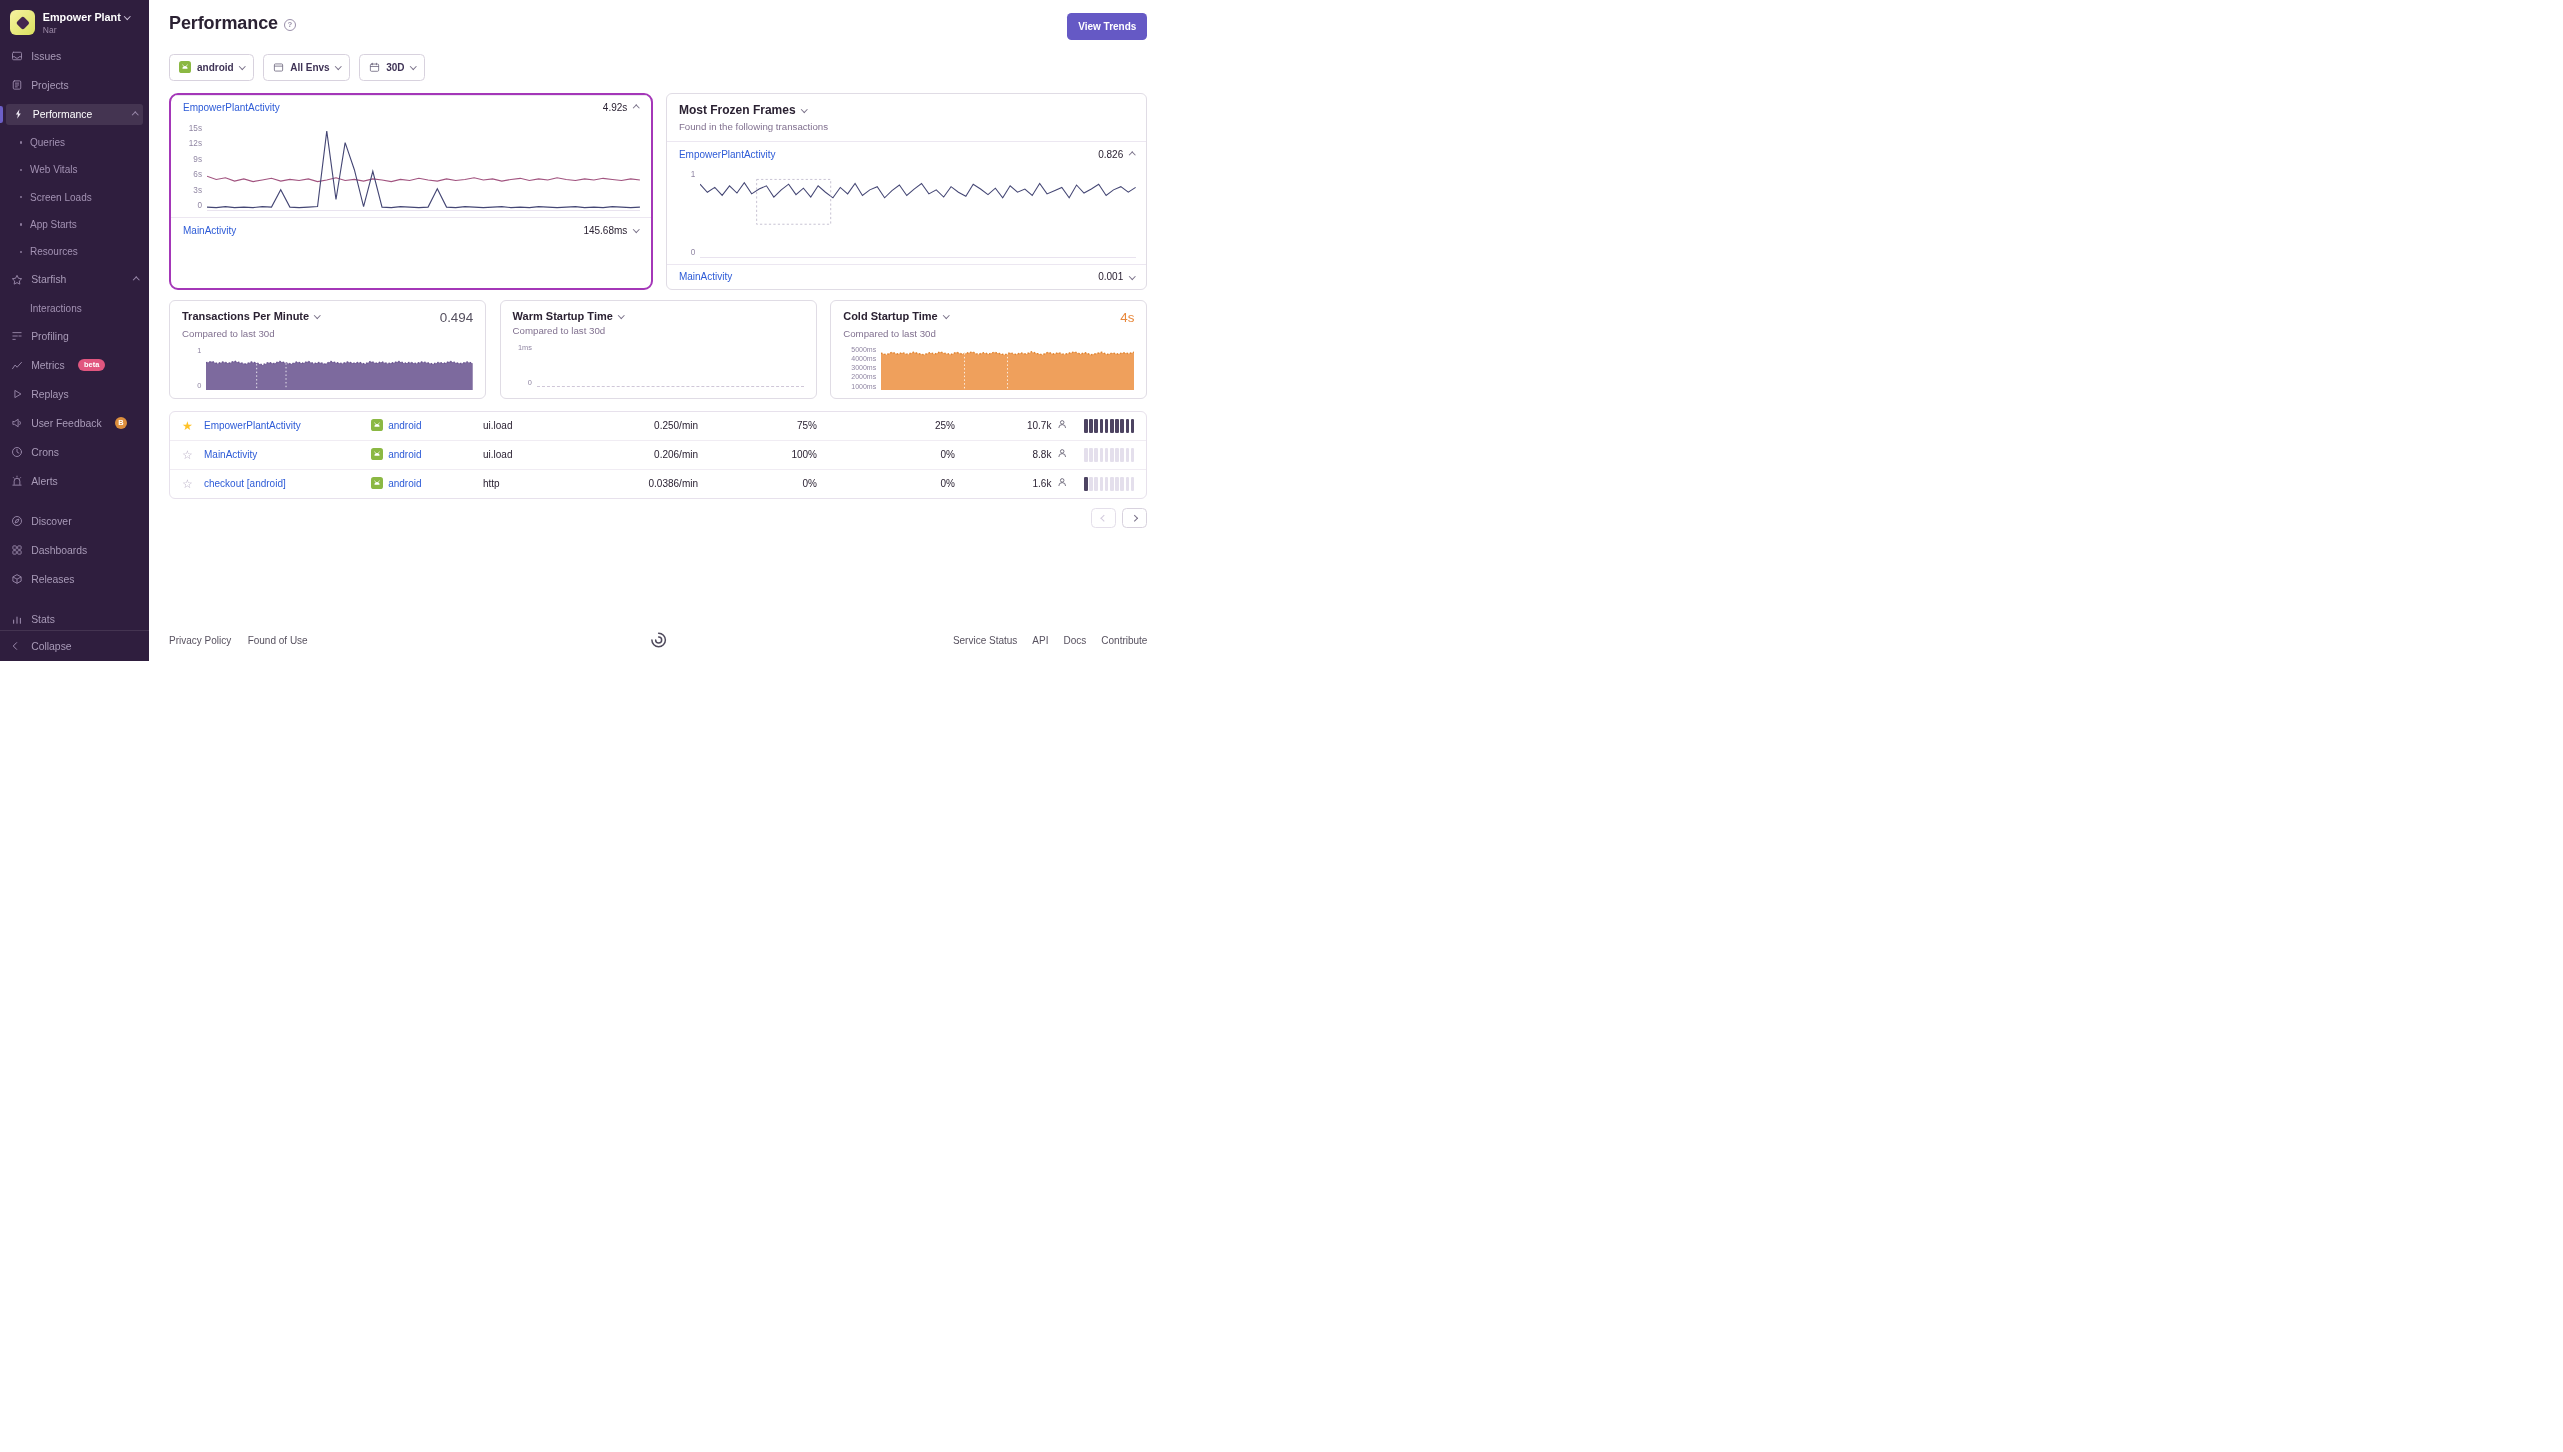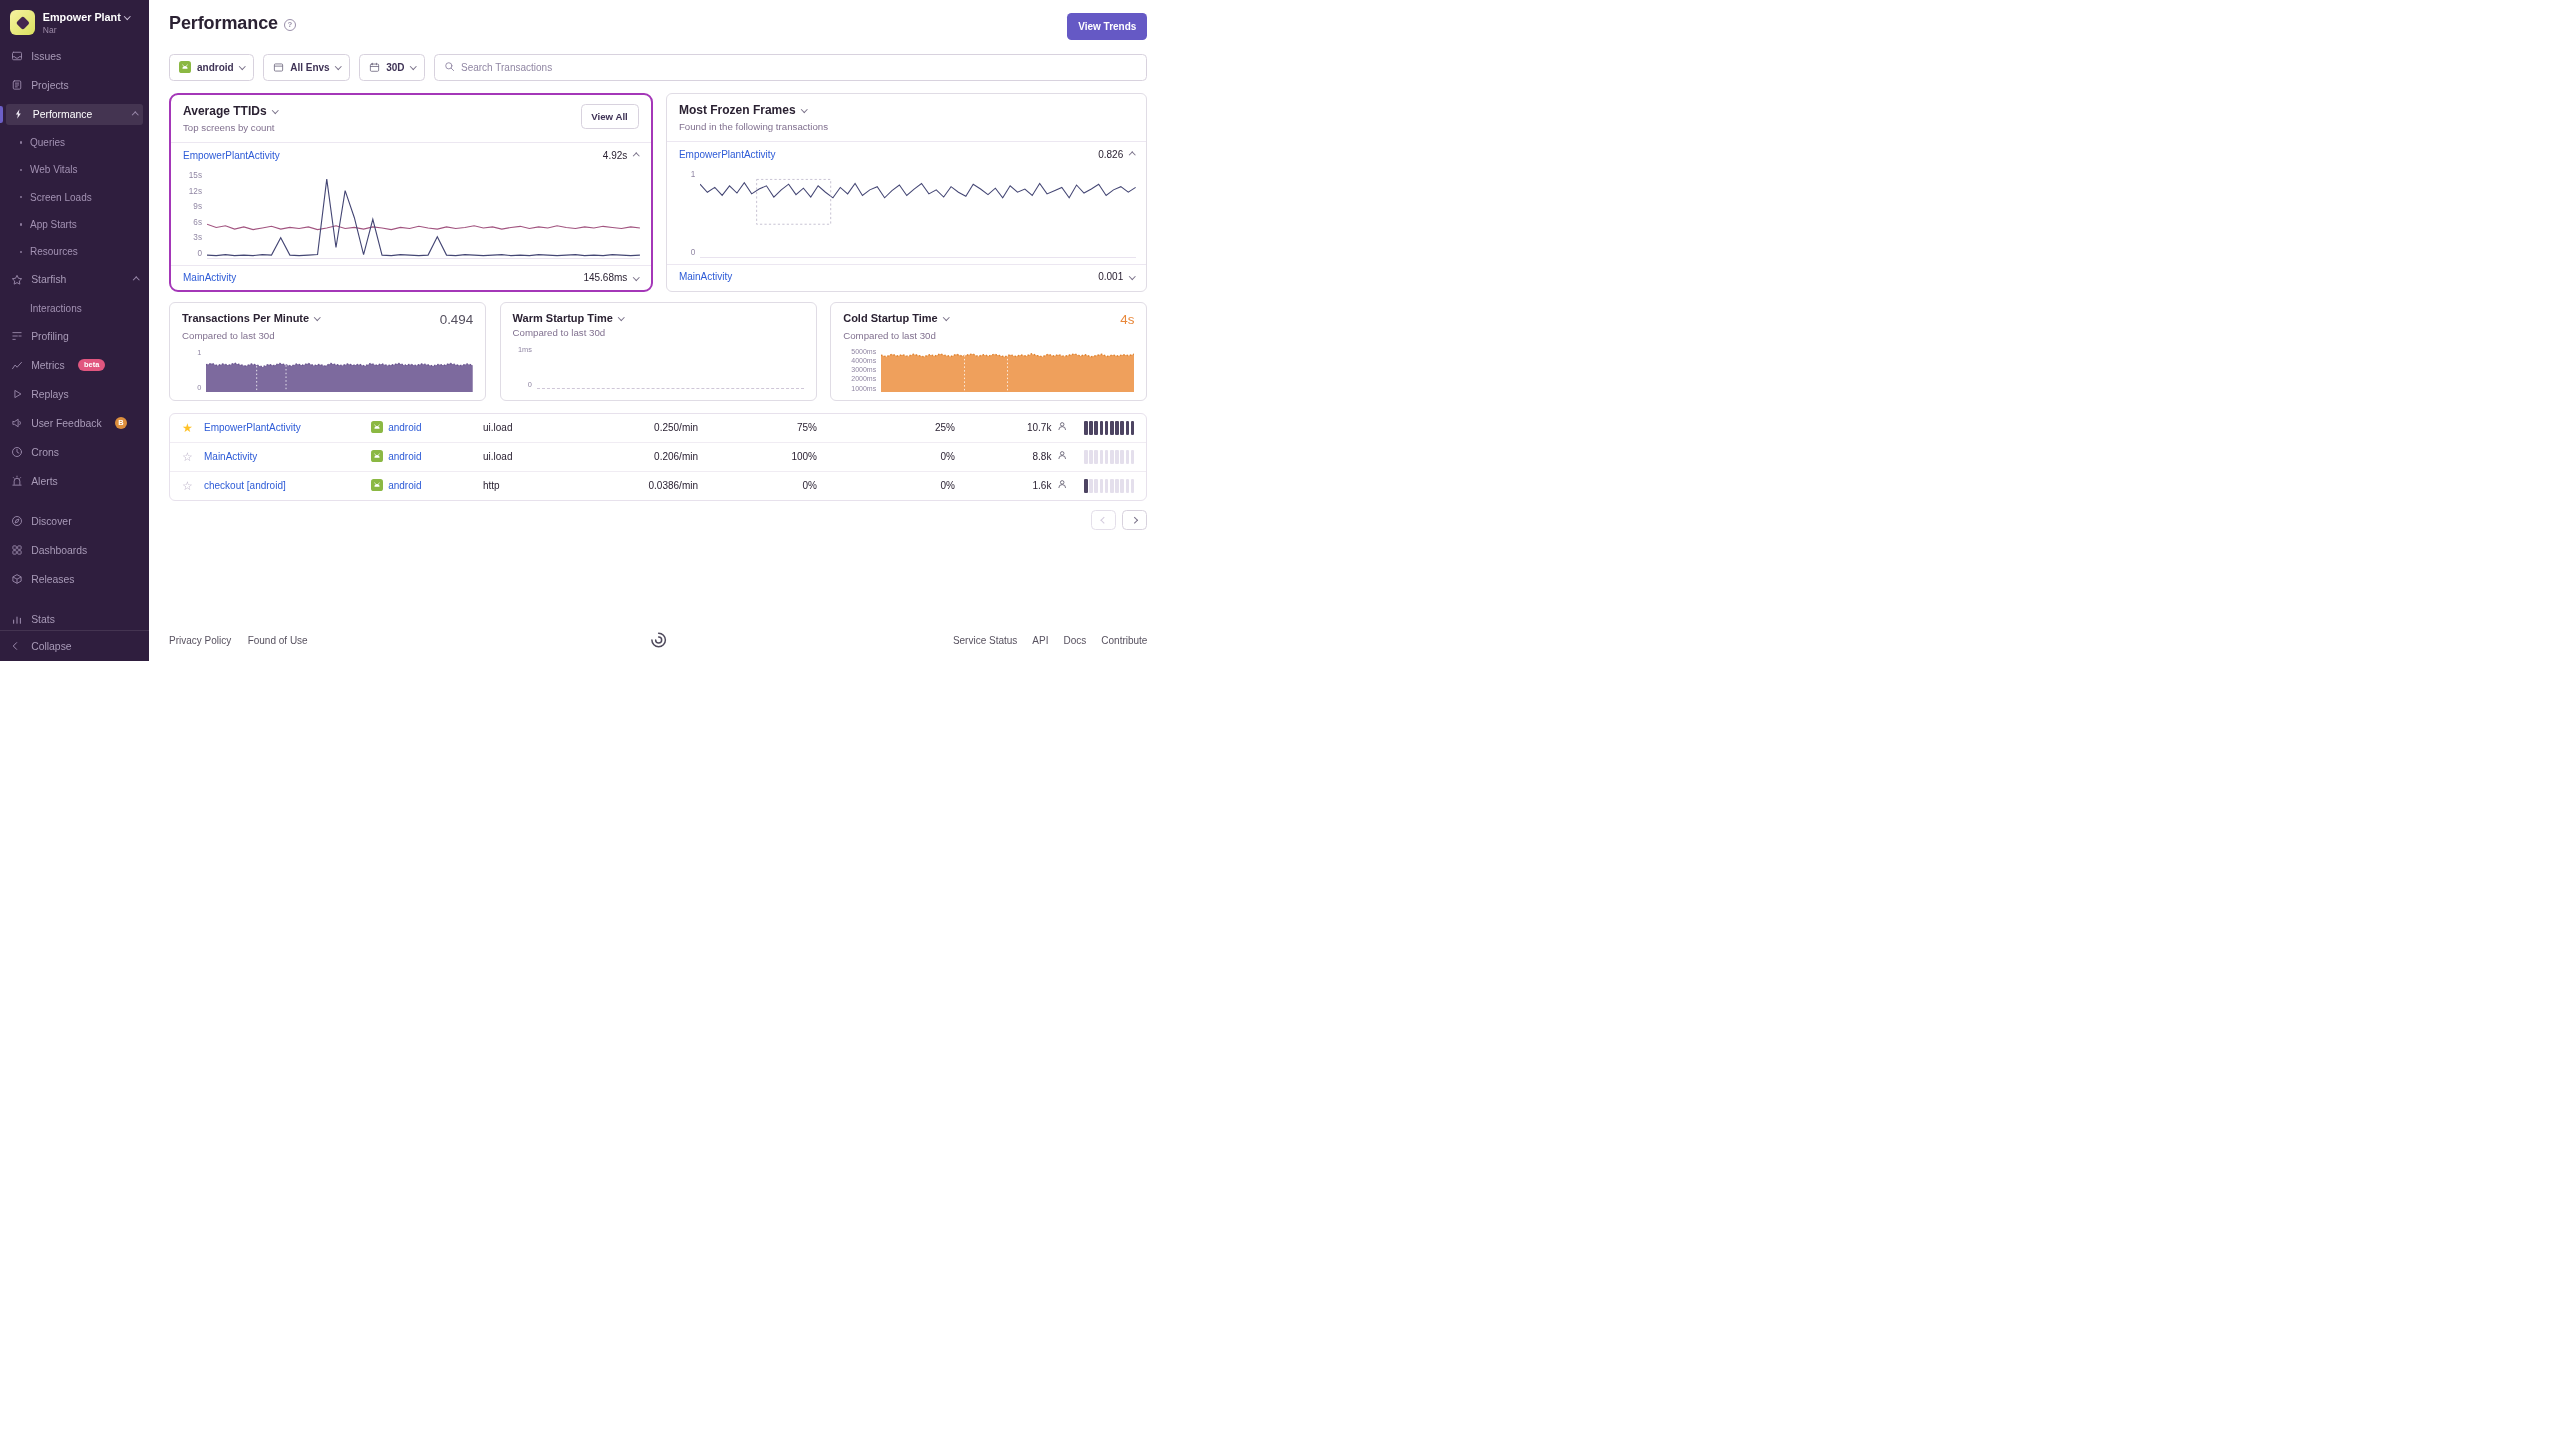--- a/index.html
+++ b/index.html
@@ -394,44 +394,25 @@
               <svg width="11" height="11" viewBox="0 0 16 16" fill="none" stroke="currentColor" stroke-width="1.2" stroke-linecap="round">
                 <rect x="2" y="3" width="12" height="10.5" rx="1.5"></rect>
                 <path d="M2 6.5h12M5.2 1.8V4M10.8 1.8V4"></path>
               </svg>
             </span>
           <span>30D</span>
           <span class="chev-c">
               <span class="chev down"></span>
             </span>
         </button>
-        <div class="search">
-          <span class="ficon"><svg width="11" height="11" viewBox="0 0 16 16" fill="none" stroke="currentColor" stroke-width="1.3" stroke-linecap="round">
-                <circle cx="7" cy="7" r="4.5"></circle>
-                <path d="M10.4 10.4 14 14"></path>
-              </svg></span>
-          <input type="text" placeholder="Search Transactions" style="">
-        </div>
       </div>
 
       <div class="charts-row">
 
         <section class="panel highlight">
-          <div class="panel-head">
-            <div>
-              <div class="panel-title">
-                <span>Average TTIDs</span>
-                <span class="chev-c">
-                    <span class="chev down"></span>
-                  </span>
-              </div>
-              <div class="panel-sub">Top screens by count</div>
-            </div>
-            <button class="view-all">View All</button>
-          </div>
           <div class="txn-row">
             <a class="txn-link">EmpowerPlantActivity</a>
             <span class="txn-value">
                 <span>4.92s</span>
                 <span class="chev-c">
                   <span class="chev up"></span>
                 </span>
               </span>
           </div>
           <div class="chart-wrap">

